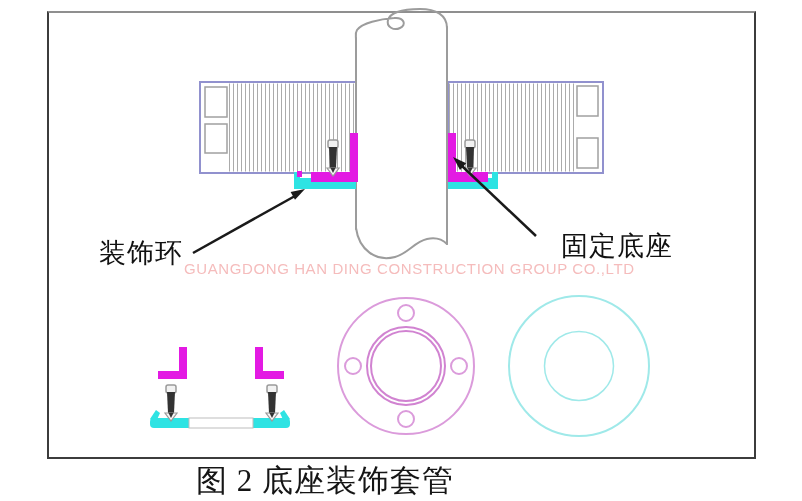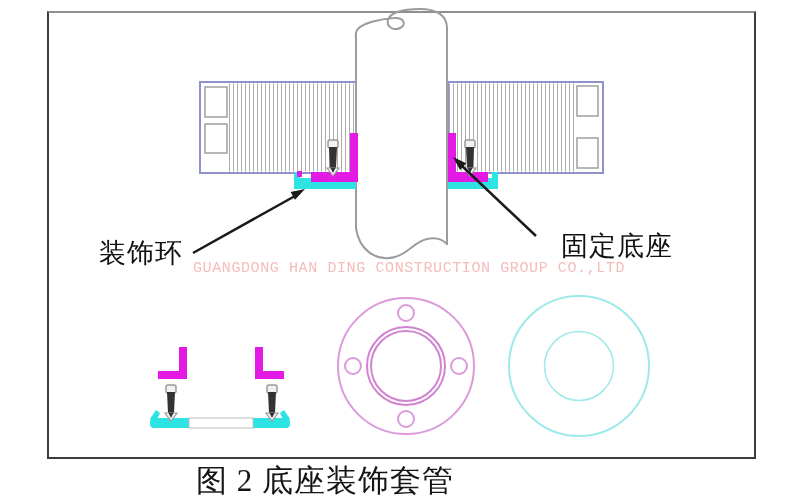--- a/index.html
+++ b/index.html
@@ -4,21 +4,21 @@
 <style>
   html,body{margin:0;padding:0;background:#fff;}
   .page{position:relative;width:802px;height:501px;background:#ffffff;overflow:hidden;
         font-family:"Liberation Serif",serif;}
   .frame{position:absolute;left:47px;top:11px;width:709px;height:448px;box-sizing:border-box;
          border:2px solid var(--frame,#3c3c3c);border-top-color:#8f8f8f;background:#fff;z-index:0;}
   svg.draw{position:absolute;left:0;top:0;z-index:1;}
   svg.arrows{position:absolute;left:0;top:0;z-index:3;}
   .wm-zh{position:absolute;left:199px;top:226px;z-index:2;font-family:"Liberation Sans",sans-serif;
          font-weight:bold;font-size:32px;letter-spacing:0.5px;color:var(--watermark-zh,#f09c9c);white-space:nowrap;}
-  .wm-en{position:absolute;left:193px;top:260px;z-index:2;font-family:Liberation Mono, monospace;
+  .wm-en{position:absolute;left:184px;top:260px;z-index:2;font-family:Liberation Sans, sans-serif;
          font-size:15px;letter-spacing:0.6px;color:var(--watermark-en,#f5bcbc);white-space:nowrap;}
   .lbl{position:absolute;z-index:4;font-size:27px;color:#111;white-space:nowrap;letter-spacing:1px;}
   .lbl-ring{left:99px;top:235px;}
   .lbl-base{left:525px;top:228px;margin-left:36px;}
   .caption{position:absolute;left:0;top:460px;width:650px;text-align:center;z-index:4;
            font-size:31px;color:#151515;letter-spacing:1px;}
   
   .st-slab{fill:#ffffff;stroke:var(--slab-border,#9191ce);stroke-width:2;}
   .st-hatch{fill:url(#hatch);}
   .hatchline{stroke:var(--hatch,#ababab);stroke-width:1;}

